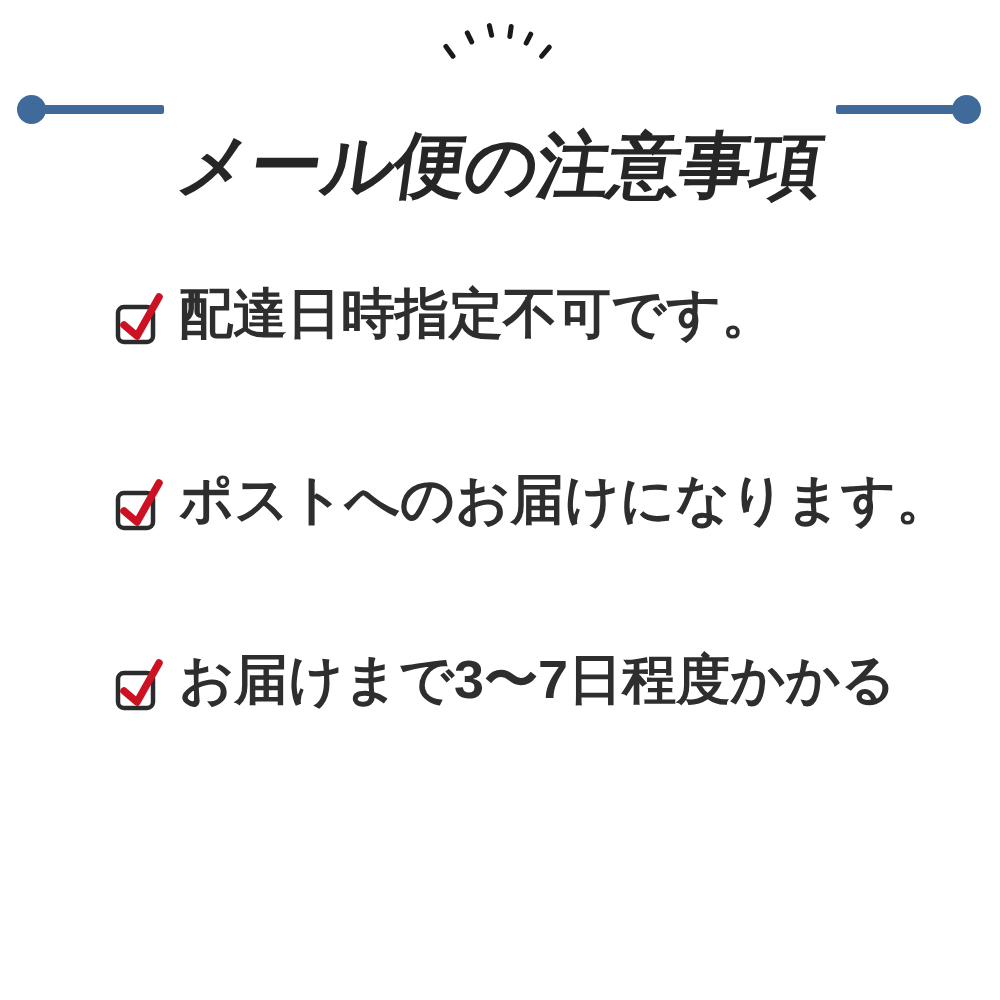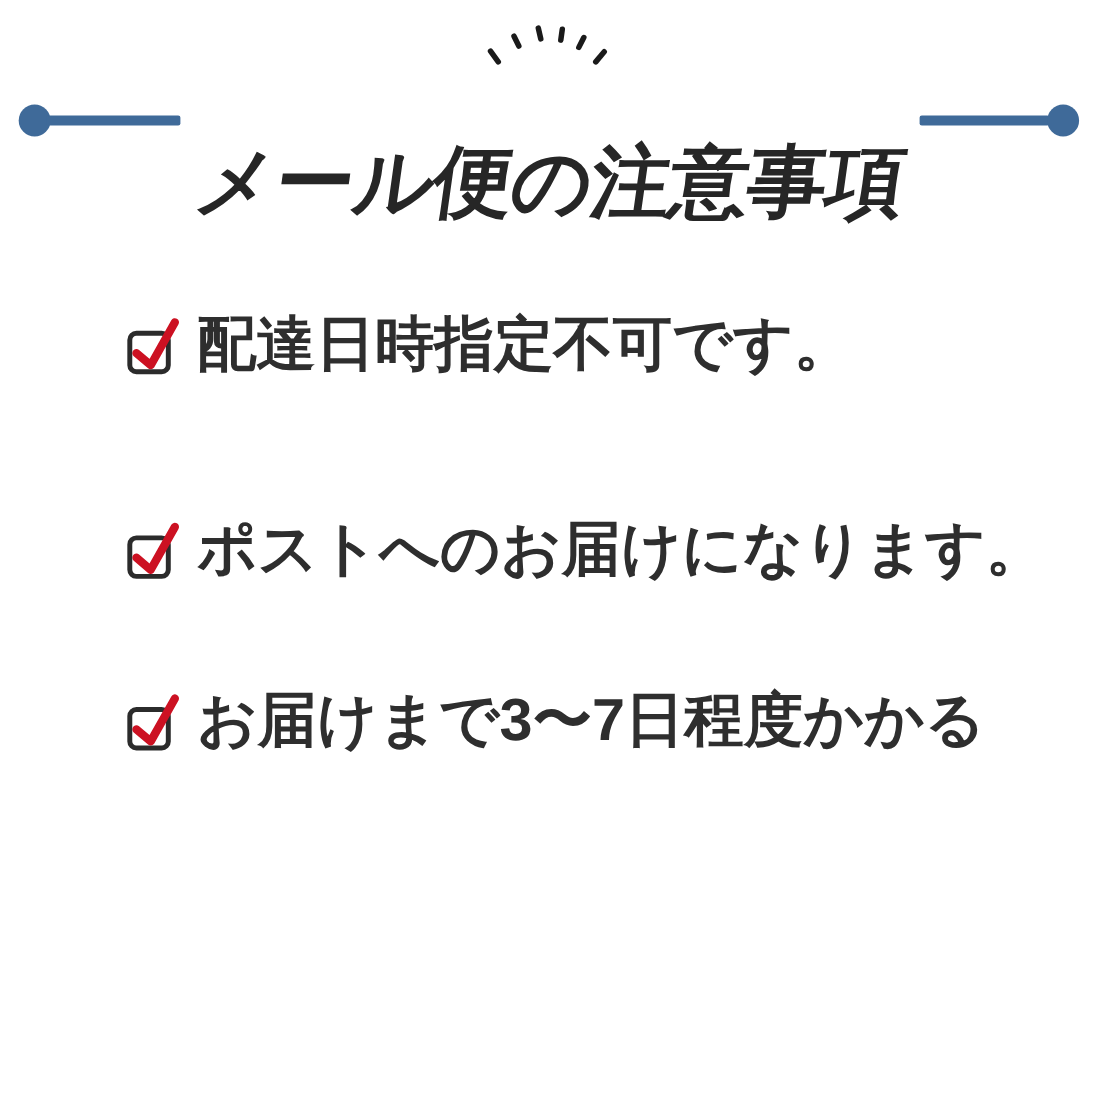--- a/index.html
+++ b/index.html
@@ -65,25 +65,25 @@
   .page-title .skew {
     display: inline-block;
     transform: skewX(-8deg);
   }
 
   
   .check-item {
     position: absolute;
     left: 113px;
     display: flex;
-    align-items: center;
+    align-items: flex-end;
   }
   .item-1 { top: 282px; }
   .item-2 { top: 468px; }
-  .item-3 { top: 624px; }
+  .item-3 { top: 648px; }
 
   .checkbox-icon {
     flex: 0 0 auto;
     width: 52px; height: 54px;
     margin-top: 2px;
     margin-right: 14px;
   }
   .item-text {
     font-size: 54px;
     line-height: 1.16;

